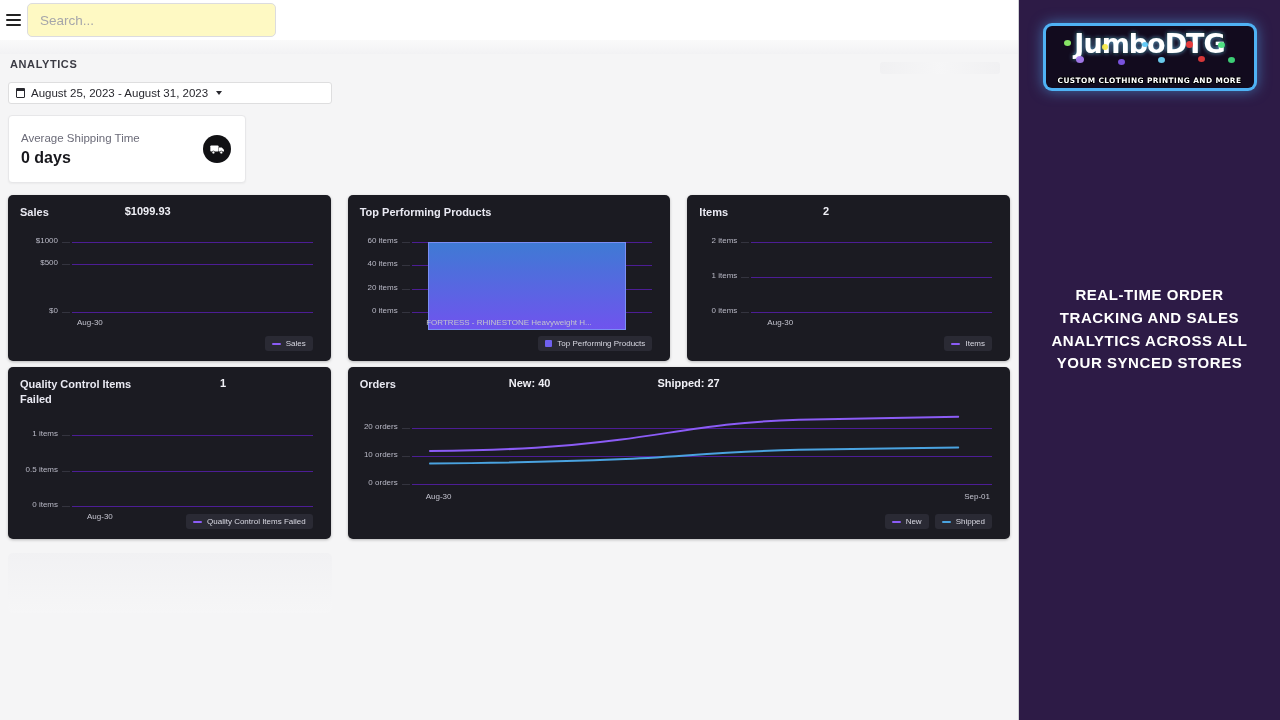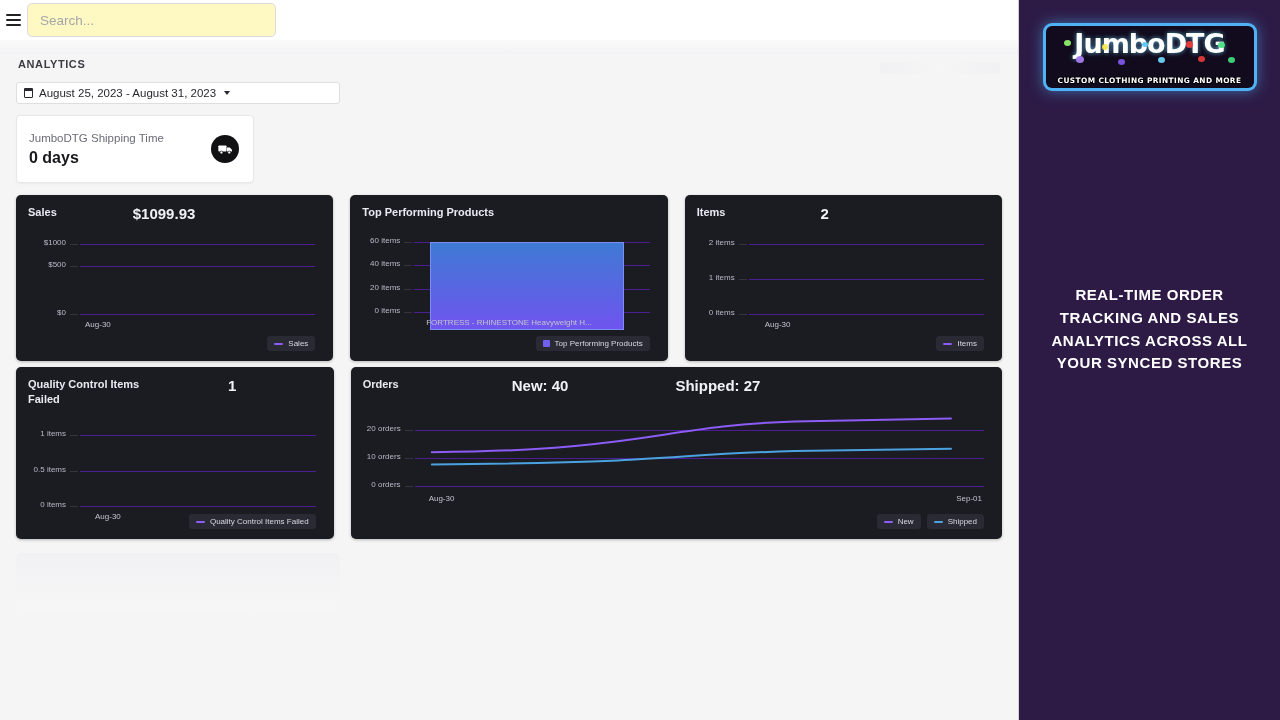--- a/index.html
+++ b/index.html
@@ -33,21 +33,21 @@
 
   .header-skeleton {
     position:absolute; right:18px; top:62px; width:120px; height:12px;
     background:linear-gradient(90deg,#efeff1,#f6f6f7,#efeff1); border-radius:3px; opacity:.75;
   }
   .top-divider {
     position:absolute; left:0; top:40px; width:1018px; height:14px;
     background:linear-gradient(180deg,#fafafa 0%, #f2f2f4 100%);
   }
 
-  .content { padding:0 16px; position:relative; }
+  .content { padding:0 8px; position:relative; }
 
   .section-label {
     font-size:11px; font-weight:700; letter-spacing:.6px; color:#3b3b44;
     padding:18px 2px 0 2px;
   }
 
   .daterange {
     margin-top:12px; width:324px; height:22px; background:#fff;
     border:1px solid #dededf; border-radius:3px; display:flex; align-items:center;
     padding:0 7px; gap:6px; font-size:11.5px; color:#28282e; cursor:pointer;
@@ -87,21 +87,21 @@
     background:#1b1b22; border-radius:5px; color:#e8e8ef;
     padding:10px 12px 8px 12px; position:relative; display:flex; flex-direction:column;
     box-shadow:0 1px 3px rgba(0,0,0,.25);
   }
   .card.w1 { width:324px; height:166px; }
   .card.w3 { width:665px; height:166px; }
   .card.h2 { height:172px; }
 
   .card-head { display:flex; align-items:flex-start; font-size:11px; font-weight:700; color:#e9e9f2; }
   .card-title { flex:0 0 auto; max-width:130px; line-height:1.35; }
-  .card-stat { font-weight:700; font-size:15px; color:#f0f0f6; }
+  .card-stat { font-weight:700; font-size:11px; color:#f0f0f6; }
   .stat-a { margin-left:76px; }
   .stat-qc { margin-left:70px; }
   .stat-items { margin-left:95px; }
   .stat-new { margin-left:113px; }
   .stat-ship { margin-left:107px; }
 
   
   .plot { position:relative; flex:1 1 auto; margin-top:8px; }
   .gridlines { position:absolute; inset:0; }
   .gl {
@@ -200,21 +200,21 @@
       <div class="section-label">ANALYTICS</div>
 
       <div class="daterange">
         <span class="cal-ico"></span>
         <span>August 25, 2023 - August 31, 2023</span>
         <span class="caret-down"></span>
       </div>
 
       <div class="kpi">
         <div>
-          <div class="kpi-label">JumboDTG Shipping Time</div>
+          <div class="kpi-label">Average Shipping Time</div>
           <div class="kpi-value">0 days</div>
         </div>
         <div class="kpi-ico">
           <svg width="15" height="11" viewBox="0 0 22 14" aria-hidden="true">
             <rect x="0.5" y="1" width="12" height="9" rx="1.2" fill="#fff"></rect>
             <path d="M13 4h4.2l3.3 3.2V10H13z" fill="#fff"></path>
             <circle cx="5" cy="11.4" r="2.1" fill="#fff" stroke="#111114" stroke-width="1"></circle>
             <circle cx="16.5" cy="11.4" r="2.1" fill="#fff" stroke="#111114" stroke-width="1"></circle>
           </svg>
         </div>

